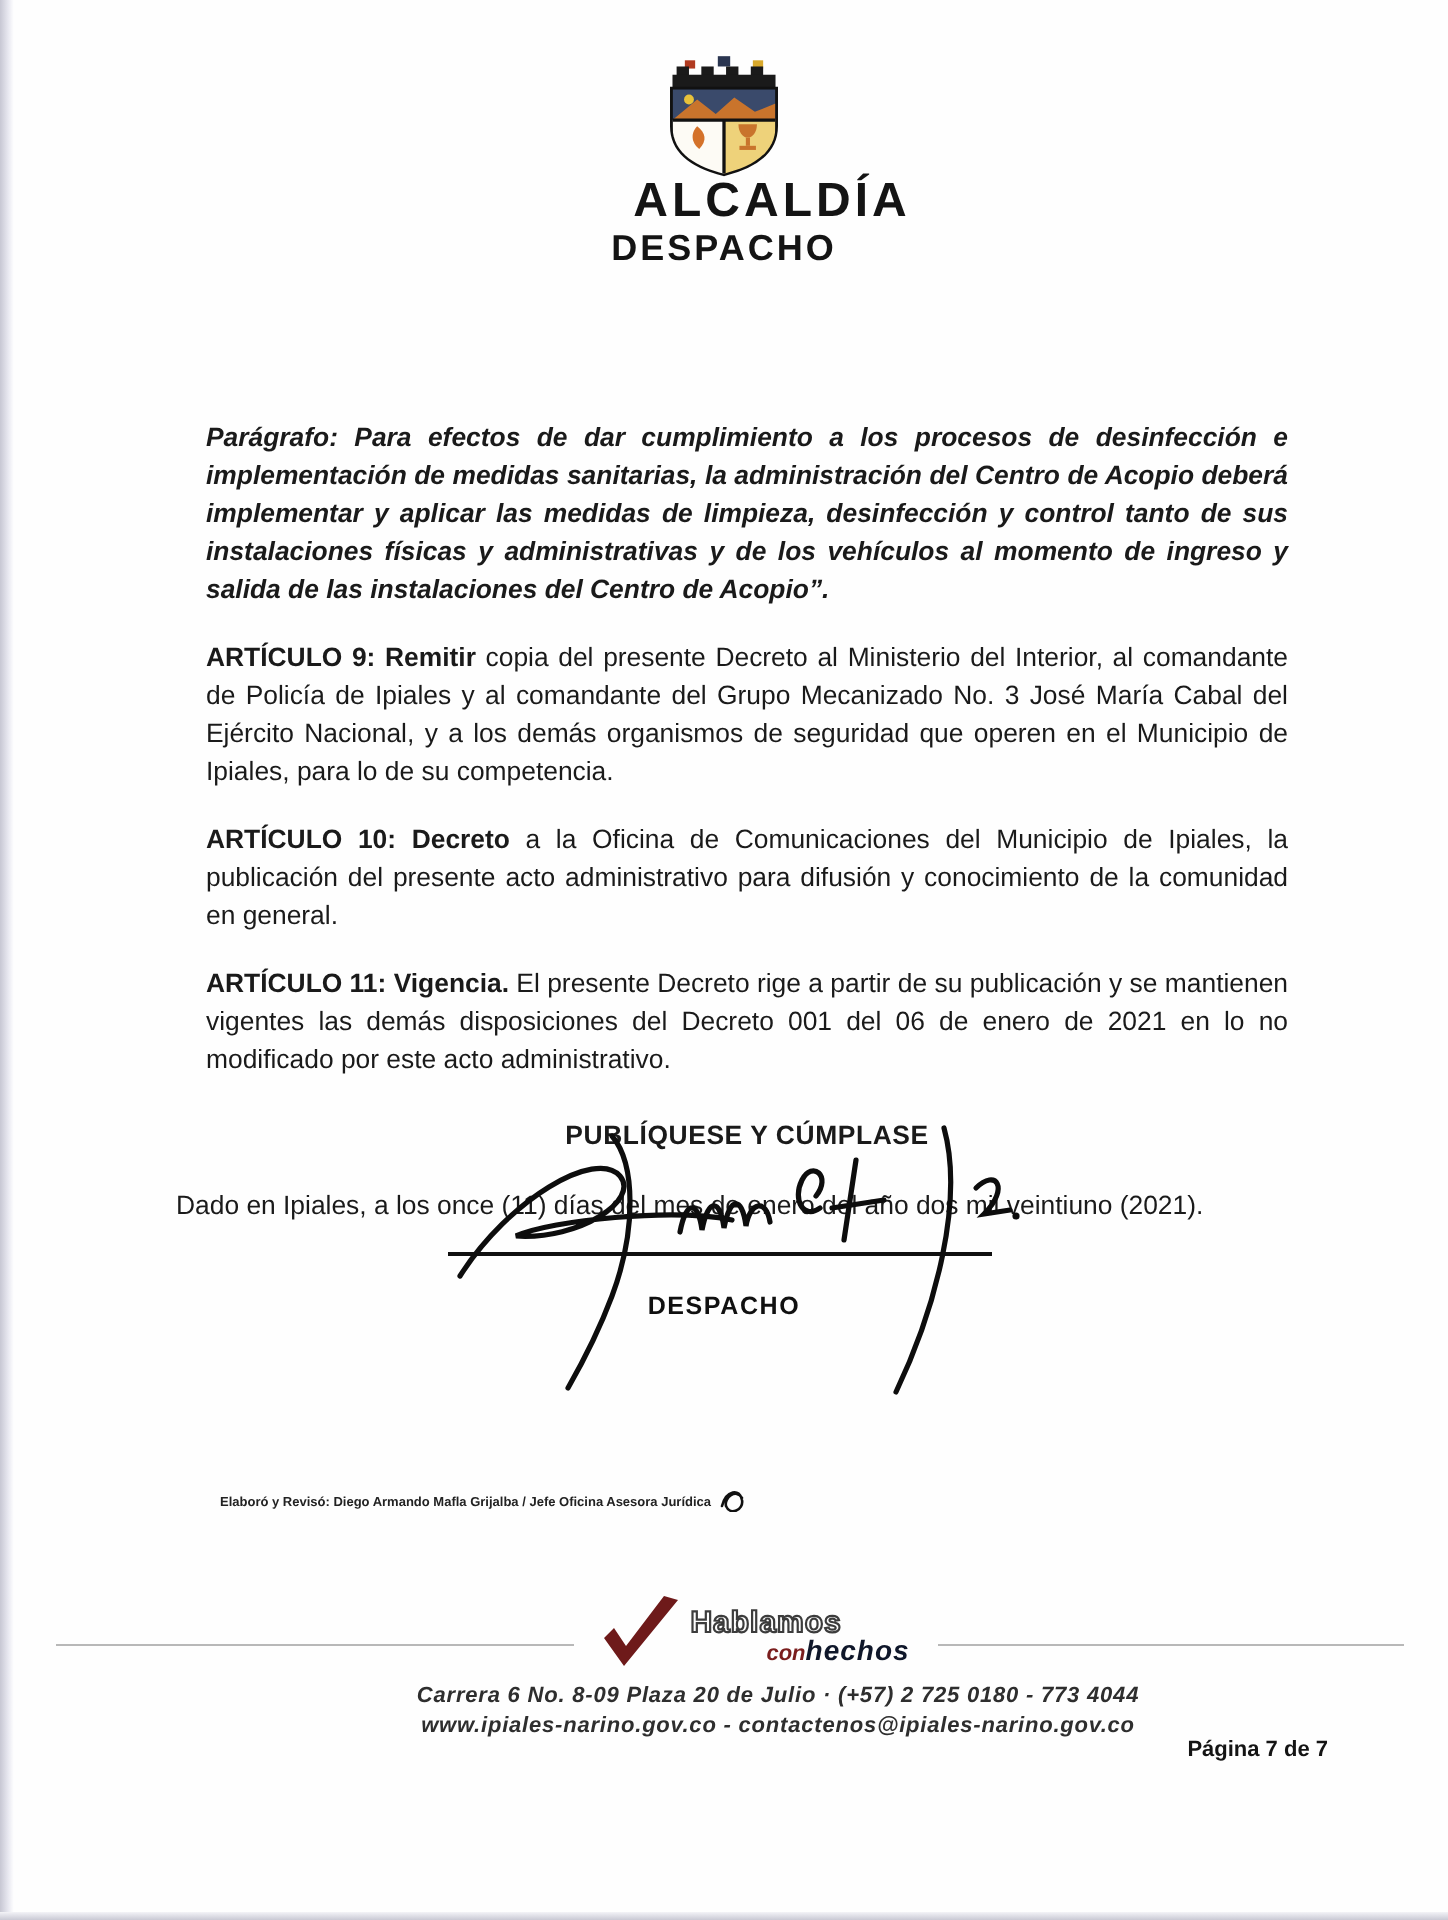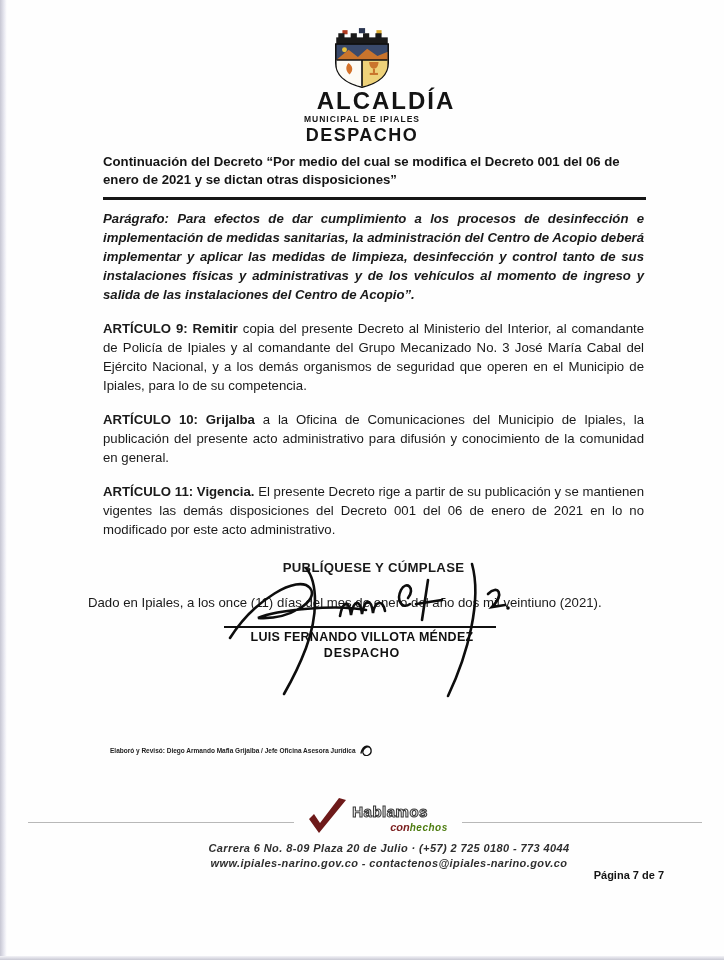--- a/index.html
+++ b/index.html
@@ -52,21 +52,21 @@
 
   
   .footer-line{position:absolute;top:822px;left:28px;right:22px;border-top:1.5px solid #b8b8b8;}
   .footer-logo{position:absolute;top:797px;left:0;width:724px;text-align:center;padding-left:16px;}
   .logo-inner{display:inline-flex;align-items:flex-start;background:#fefefe;padding:0 14px;position:relative;}
   .logo-text{margin-left:4px;text-align:left;line-height:0.95;margin-top:8px;}
   .slogan1{font-size:15px;font-weight:700;letter-spacing:0.5px;
     color:#fdfdfd;-webkit-text-stroke:1.1px #3c3c3c;}
   .slogan2{margin-top:-1px;}
   .slogan-con{font-size:11px;font-weight:700;font-style:italic;color:#7a1d1d;margin-left:38px;}
-  .slogan-hechos{font-size:10px;font-weight:700;font-style:italic;color:#4d7c0f;letter-spacing:0.5px;}
+  .slogan-hechos{font-size:14px;font-weight:700;font-style:italic;color:#0f172a;letter-spacing:0.5px;}
   .footer-address{position:absolute;top:841px;left:0;width:724px;text-align:center;
     font-size:11px;font-weight:700;font-style:italic;color:#2e2e2e;
     letter-spacing:0.4px;line-height:1.35;padding-left:27px;}
   .page-number{position:absolute;top:869px;right:60px;font-size:11px;font-weight:700;color:#141414;}
 </style>
 </head>
 <body>
 
 <div class="page">
   <div class="scan-edge-left"></div>
@@ -104,32 +104,30 @@
           <rect x="40.5" y="43.5" width="8" height="2" fill="#c9742c"></rect>
           <line x1="33" y1="31" x2="33" y2="59" stroke="#111" stroke-width="1.6"></line>
           <line x1="8" y1="31" x2="58" y2="31" stroke="#111" stroke-width="1.6"></line>
         </g>
       </svg>
     </span>
   </div>
 
   <div class="org">
     <div class="org-name">ALCALDÍA</div>
-    <div class="org-sub">MUNICIPAL DE IPIALES</div>
     <div class="org-office">DESPACHO</div>
   </div>
 
-  <div class="continuation">Continuación del Decreto “Por medio del cual se modifica el Decreto 001 del 06 de enero de 2021 y se dictan otras disposiciones”</div>
 
   <div class="doc-body">
     <p class="para paragrafo"><span class="lead">Parágrafo:</span><span> Para efectos de dar cumplimiento a los procesos de desinfección e implementación de medidas sanitarias, la administración del Centro de Acopio deberá implementar y aplicar las medidas de limpieza, desinfección y control tanto de sus instalaciones físicas y administrativas y de los vehículos al momento de ingreso y salida de las instalaciones del Centro de Acopio”.</span></p>
 
     <p class="para"><span class="lead">ARTÍCULO 9: Remitir</span><span> copia del presente Decreto al Ministerio del Interior, al comandante de Policía de Ipiales y al comandante del Grupo Mecanizado No. 3 José María Cabal del Ejército Nacional, y a los demás organismos de seguridad que operen en el Municipio de Ipiales, para lo de su competencia.</span></p>
 
-    <p class="para"><span class="lead">ARTÍCULO 10: Grijalba</span><span> a la Oficina de Comunicaciones del Municipio de Ipiales, la publicación del presente acto administrativo para difusión y conocimiento de la comunidad en general.</span></p>
+    <p class="para"><span class="lead">ARTÍCULO 10: Decreto</span><span> a la Oficina de Comunicaciones del Municipio de Ipiales, la publicación del presente acto administrativo para difusión y conocimiento de la comunidad en general.</span></p>
 
     <p class="para"><span class="lead">ARTÍCULO 11: Vigencia.</span><span> El presente Decreto rige a partir de su publicación y se mantienen vigentes las demás disposiciones del Decreto 001 del 06 de enero de 2021 en lo no modificado por este acto administrativo.</span></p>
 
     <p class="publish">PUBLÍQUESE Y CÚMPLASE</p>
 
     <p class="para issued">Dado en Ipiales, a los once (11) días del mes de enero del año dos mil veintiuno (2021).</p>
   </div>
 
   <div class="sig-block">
     <div class="sig-rule"></div>
@@ -141,21 +139,20 @@
           <path d="M130,60 c3,-16 9,-16 11,-1 c3,-16 9,-16 11,-1 c3,-16 9,-16 11,-1 c2,-12 10,-14 12,-2"></path>
           <path d="M198,42 c8,-10 -2,-18 -7,-8 c-5,10 1,20 9,14"></path>
           <path d="M218,24 l-6,40"></path>
           <path d="M206,48 l26,-4"></path>
           <path d="M262,8 C272,44 258,98 238,140"></path>
           <path d="M278,38 c10,-10 17,0 4,13 l13,-2"></path>
         </g>
         <circle cx="298" cy="52" r="1.8" fill="#0d0d0d"></circle>
       </svg>
     </span>
-    <div class="sig-name">LUIS FERNANDO VILLOTA MÉNDEZ</div>
     <div class="sig-title">DESPACHO</div>
   </div>
 
   <div class="review">
     <span>Elaboró y Revisó: Diego Armando Mafla Grijalba / Jefe Oficina Asesora Jurídica</span>
     <span>
       <svg width="14" height="12" viewBox="0 0 14 12">
         <path d="M3,9 c2,-8 9,-9 10,-3 c1,5 -6,8 -8,3 c-1,-4 5,-9 8,-4" fill="none" stroke="#111" stroke-width="1.3" stroke-linecap="round"></path>
       </svg>
     </span>

